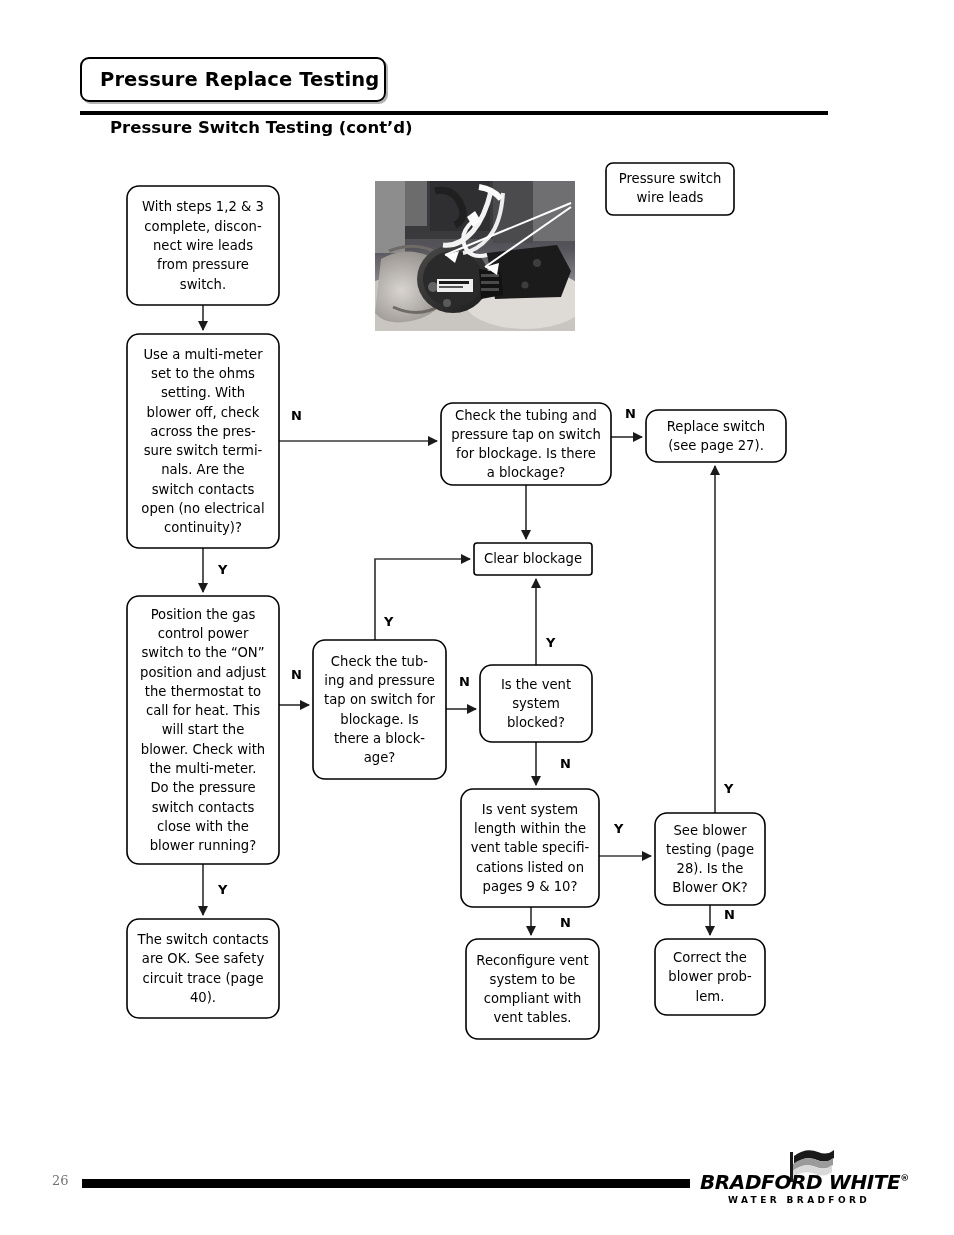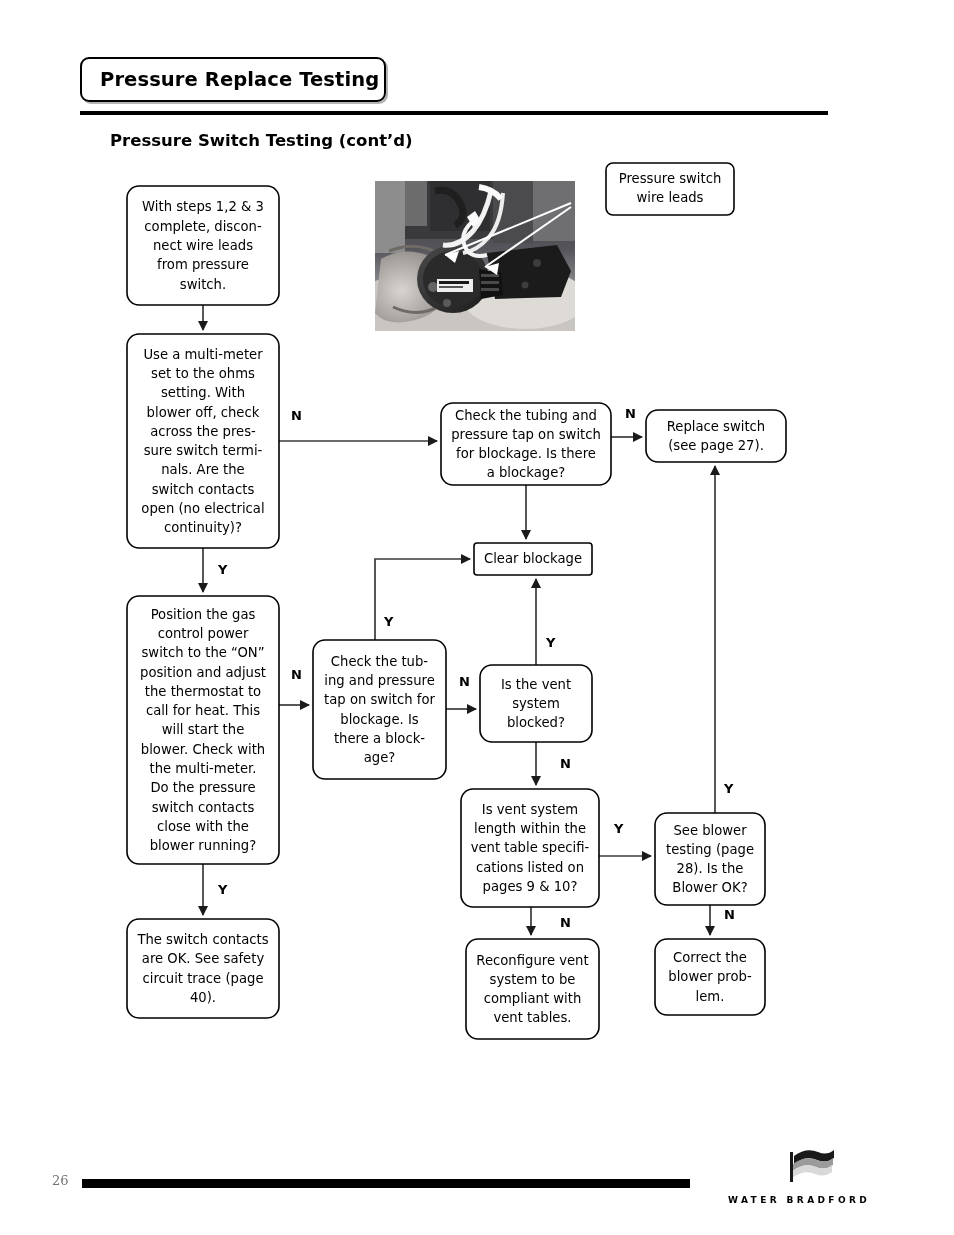--- a/index.html
+++ b/index.html
@@ -45,21 +45,20 @@
     height: 4px;
     background: #000;
   }
   .subhead {
     position: absolute;
     left: 110px;
     top: 118px;
     font-size: 16.5px;
     font-weight: bold;
     font-family: "DejaVu Sans", sans-serif;
-    margin-top: 13px;
   }
 
   
   .photo {
     position: absolute;
     left: 375px;
     top: 181px;
     width: 200px;
     height: 150px;
     overflow: hidden;
@@ -395,14 +394,15 @@
 
 <div class="footer-pageno">26</div>
 <div class="footer-bar"></div>
 <div class="logo">
   <svg class="logo-flag" width="48" height="34" viewBox="0 0 48 34">
     <path d="M 6 8 q 12 -9 24 -4 q 9 4 16 -2 l 0 8 q -8 6 -17 2 q -11 -5 -23 4 z" fill="#1a1a1a"></path>
     <path d="M 5 16 q 12 -9 24 -4 q 9 4 16 -2 l 0 7 q -8 6 -17 2 q -11 -5 -23 4 z" fill="#9b9b9b"></path>
     <path d="M 4 23 q 12 -9 24 -4 q 9 4 16 -2 l 0 7 q -8 6 -17 2 q -11 -5 -23 4 z" fill="#d9d9d9"></path>
     <rect x="2" y="4" width="3" height="30" fill="#1a1a1a"></rect>
   </svg>
+  <div class="logo-word"><span>BRADFORD WHITE</span><span class="logo-reg">®</span></div>
   <div class="logo-sub">WATER BRADFORD</div>
 </div>
 
 </body></html>

